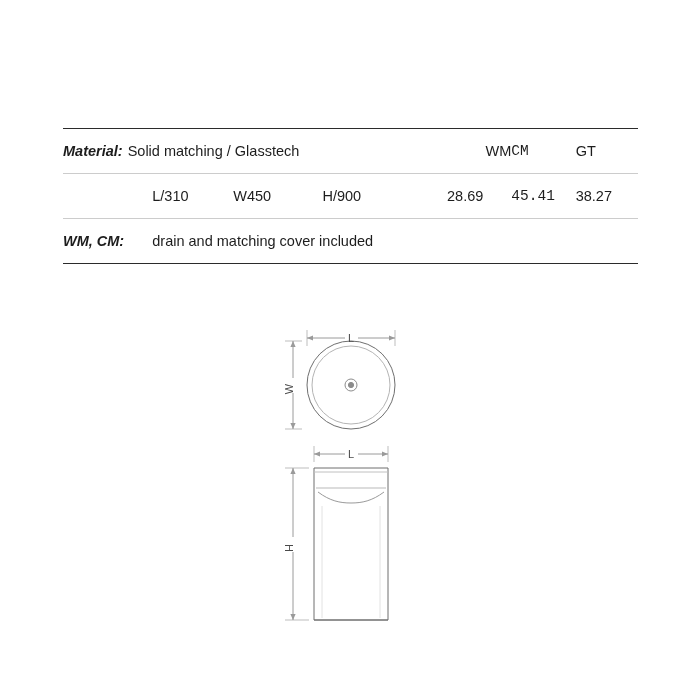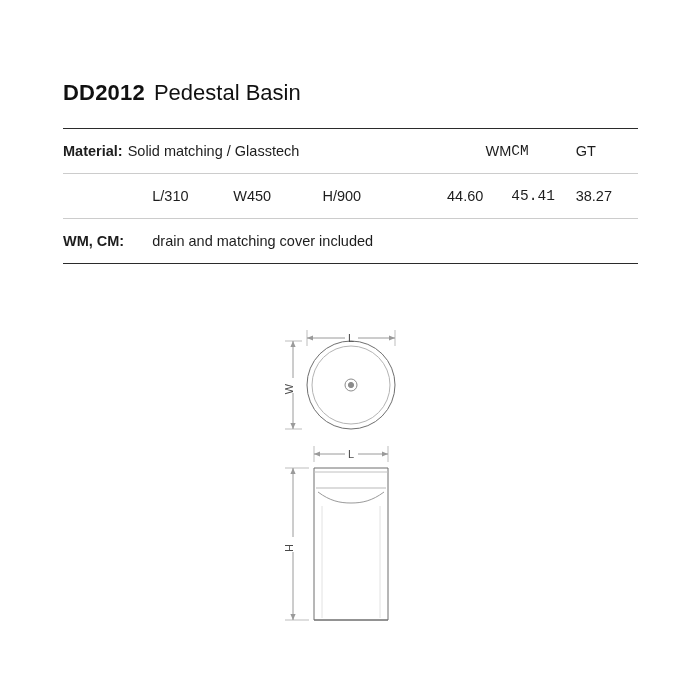--- a/index.html
+++ b/index.html
@@ -66,20 +66,21 @@
   }
   .rule-bottom td {
     border-bottom: 1px solid #2b2b2b;
   }
   .rule-light td {
     border-bottom: 1px solid #cccccc;
   }
   .lbl {
     font-weight: bold;
     white-space: nowrap;
+    font-style: italic;
   }
   .c-label  { width: 86px; }
   .c-a      { width: 78px; }
   .c-b      { width: 86px; }
   .c-c      { width: 120px; }
   .c-wm     { width: 62px; text-align: right; }
   .c-cm     { width: 62px; font-family: Liberation Mono, monospace; }
   .c-gt     { width: 60px; }
 
   .matcell {
@@ -111,41 +112,37 @@
     font-family: "Liberation Sans", sans-serif;
     font-size: 11px;
     fill: #4a4a4a;
   }
 </style>
 </head>
 <body>
 
 <div class="page">
 
-  <div class="title-row">
-    <span class="title-code">DD2012</span>
-    <span class="title-name">Pedestal Basin</span>
-  </div>
 
   <table class="spec-table">
     <tbody>
       <tr class="rule-top rule-light">
         <td class="matcell" colspan="4">
           <span class="lbl">Material:</span><span>Solid matching / Glasstech</span>
         </td>
         <td class="c-wm hdr">WM</td>
         <td class="c-cm hdr">CM</td>
         <td class="c-gt hdr">GT</td>
       </tr>
       <tr class="rule-light">
         <td class="c-label"></td>
         <td class="c-a">L/310</td>
         <td class="c-b">W450</td>
         <td class="c-c">H/900</td>
-        <td class="c-wm num">44.60</td>
+        <td class="c-wm num">28.69</td>
         <td class="c-cm num">45.41</td>
         <td class="c-gt num">38.27</td>
       </tr>
       <tr class="rule-bottom">
         <td class="c-label lbl">WM, CM:</td>
         <td class="note" colspan="6">drain and matching cover included</td>
       </tr>
     </tbody>
   </table>
 

